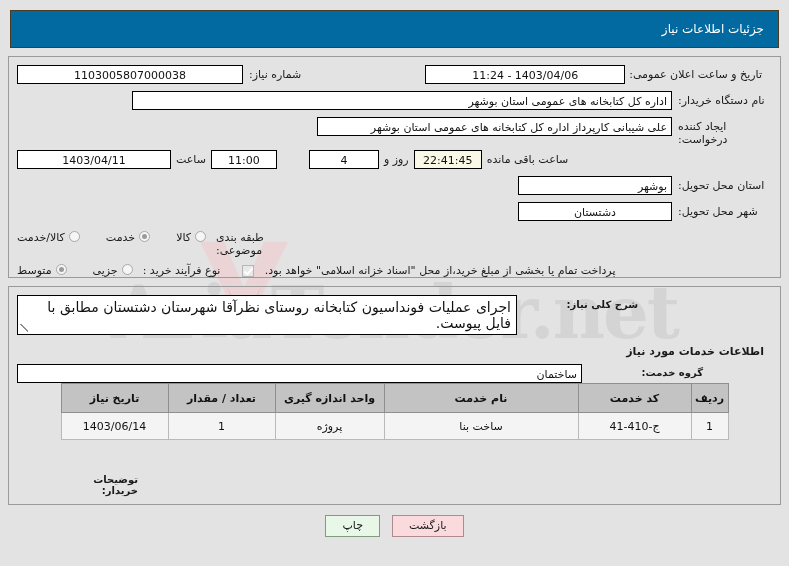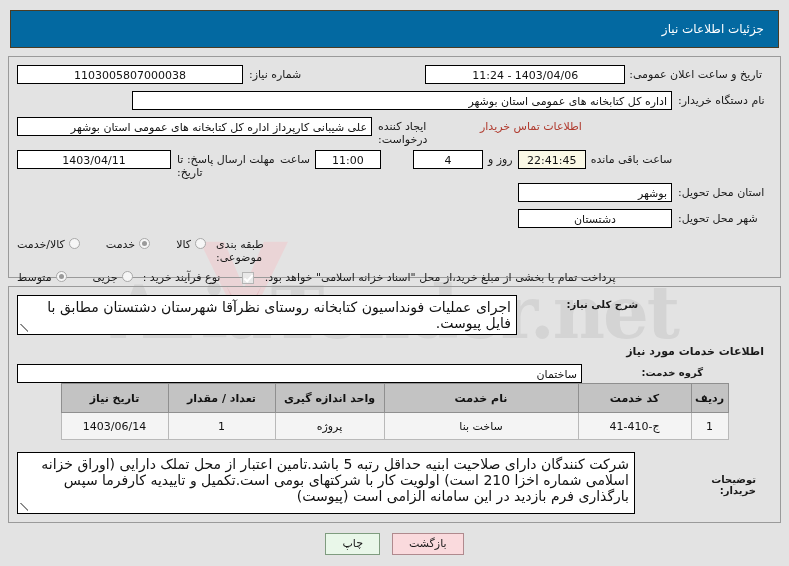--- a/index.html
+++ b/index.html
@@ -169,38 +169,34 @@
     <div class="lbl">شماره نیاز:</div>
     <div class="fld center" style="width:226px;">1103005807000038</div>
   </div>
 
   <div class="row">
     <div class="lbl">نام دستگاه خریدار:</div>
     <div class="fld" style="width:540px;text-align:right;">اداره کل کتابخانه های عمومی استان بوشهر</div>
   </div>
 
   <div class="row">
-    <div style="flex:1 1 auto;display:flex;justify-content:flex-end;align-items:flex-start;">
-      <span class="link">اطلاعات تماس خریدار</span>
-    </div>
     <div class="lbl">ایجاد کننده درخواست:</div>
     <div class="fld" style="width:355px;text-align:right;">علی شیبانی کارپرداز اداره کل کتابخانه های عمومی استان بوشهر</div>
   </div>
 
   <div class="row">
     <div style="flex:1 1 auto;display:flex;justify-content:flex-end;align-items:flex-start;">
       <span class="inline-txt">ساعت باقی مانده</span>
       <div class="fld cream center" style="width:68px;">22:41:45</div>
       <span class="inline-txt">روز و</span>
       <div class="fld center" style="width:70px;">4</div>
       <span style="width:32px;"></span>
       <div class="fld center" style="width:66px;">11:00</div>
       <span class="inline-txt">ساعت</span>
     </div>
-    <div class="lbl wide" style="width:104px;flex:0 0 104px;">مهلت ارسال پاسخ: تا تاریخ:</div>
     <div class="fld center" style="width:154px;">1403/04/11</div>
   </div>
 
   <div class="row">
     <div class="lbl">استان محل تحویل:</div>
     <div class="fld" style="width:154px;text-align:right;">بوشهر</div>
   </div>
 
   <div class="row">
     <div class="lbl">شهر محل تحویل:</div>
@@ -279,21 +275,20 @@
         <td>پروژه</td>
         <td>1</td>
         <td>1403/06/14</td>
       </tr>
     </tbody>
   </table>
 
   <div style="display:flex;align-items:flex-start;margin-top:12px;">
     <div style="flex:1 1 auto;"></div>
     <div class="sec-label" style="width:84px;flex:0 0 84px;padding-top:22px;text-align:right;padding-left:8px;">توضیحات خریدار:</div>
-    <div class="textarea" style="width:618px;height:62px;text-align:right;">شرکت کنندگان دارای صلاحیت ابنیه حداقل رتبه 5 باشد.تامین اعتبار از محل تملک دارایی (اوراق خزانه اسلامی شماره اخزا 210 است) اولویت کار با شرکتهای بومی است.تکمیل و تاییدیه کارفرما سپس بارگذاری فرم بازدید در این سامانه الزامی است (پیوست)</div>
   </div>
 
 </div>
 
 <div class="btnbar">
   <div class="btn back">بازگشت</div>
   <div class="btn print">چاپ</div>
 </div>
 
 </body></html>

